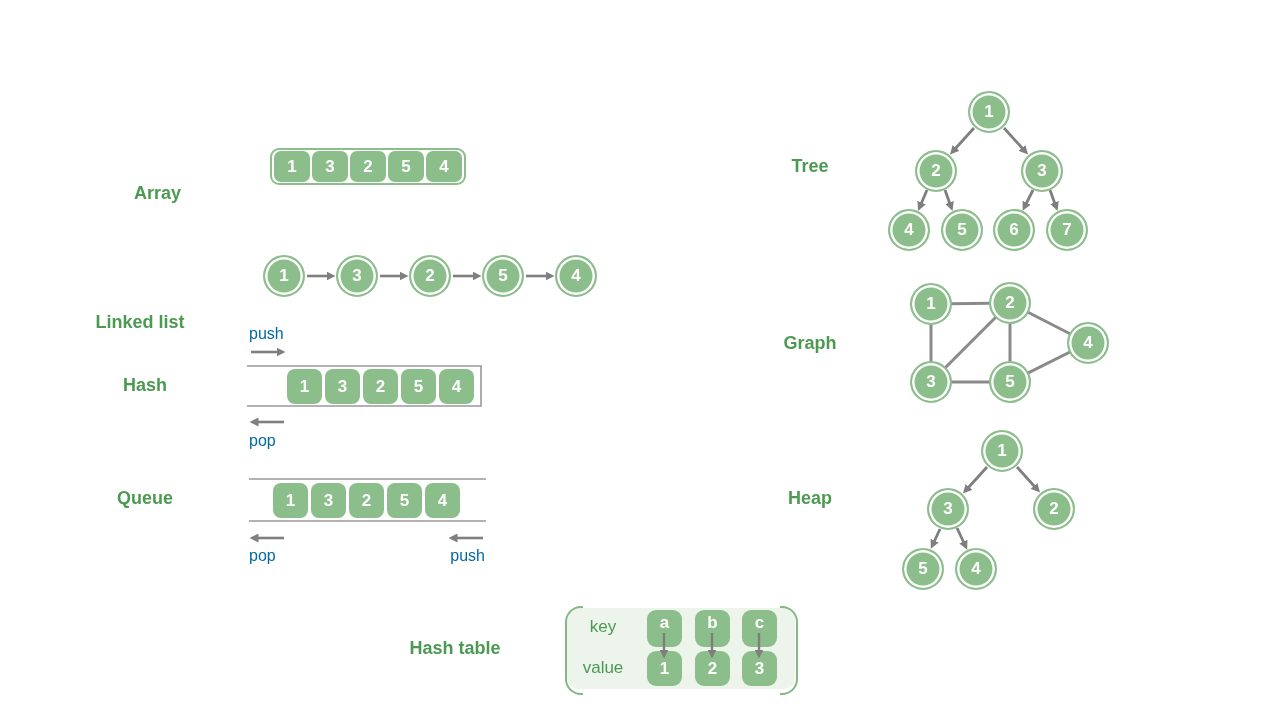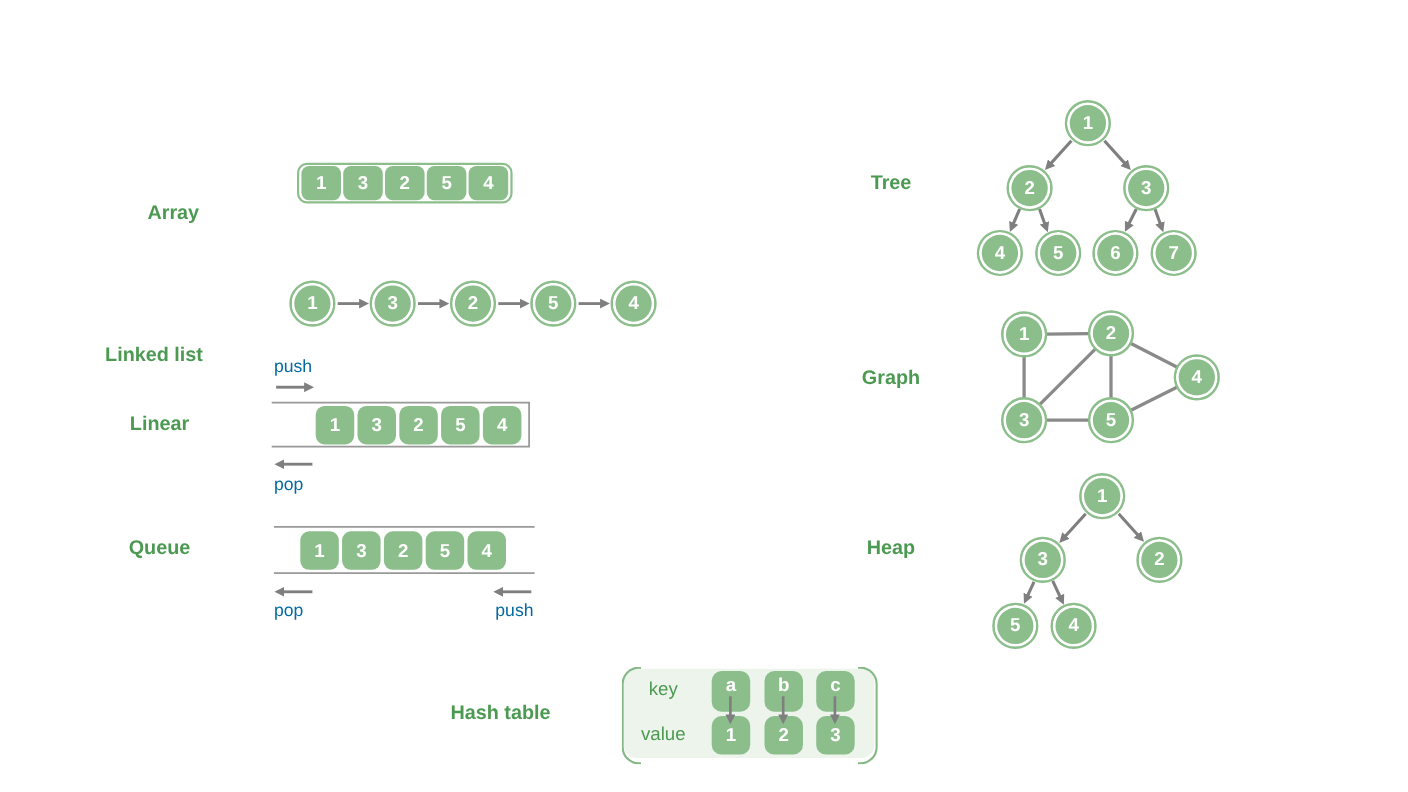--- a/index.html
+++ b/index.html
@@ -110,21 +110,21 @@
     <div class="cell">4</div>
   </div>
 
   <div class="abs struct-label" style="left:84px;top:264px;width:112px;margin-top:48px;">Linked list</div>
   <div class="node" style="left:263px;top:255px;">1</div>
   <div class="node" style="left:336px;top:255px;">3</div>
   <div class="node" style="left:409px;top:255px;">2</div>
   <div class="node" style="left:482px;top:255px;">5</div>
   <div class="node" style="left:555px;top:255px;">4</div>
 
-  <div class="abs struct-label" style="left:90px;top:375px;width:110px;">Linear</div>
+  <div class="abs struct-label" style="left:90px;top:375px;width:110px;">Hash</div>
   <div class="abs op-label" style="left:249px;top:325px;">push</div>
   <div class="abs op-label" style="left:249px;top:432px;">pop</div>
   <div class="sq" style="left:287px;top:369px;">1</div>
   <div class="sq" style="left:325px;top:369px;">3</div>
   <div class="sq" style="left:363px;top:369px;">2</div>
   <div class="sq" style="left:401px;top:369px;">5</div>
   <div class="sq" style="left:439px;top:369px;">4</div>
 
   <div class="abs struct-label" style="left:90px;top:488px;width:110px;">Queue</div>
   <div class="abs op-label" style="left:249px;top:547px;">pop</div>

